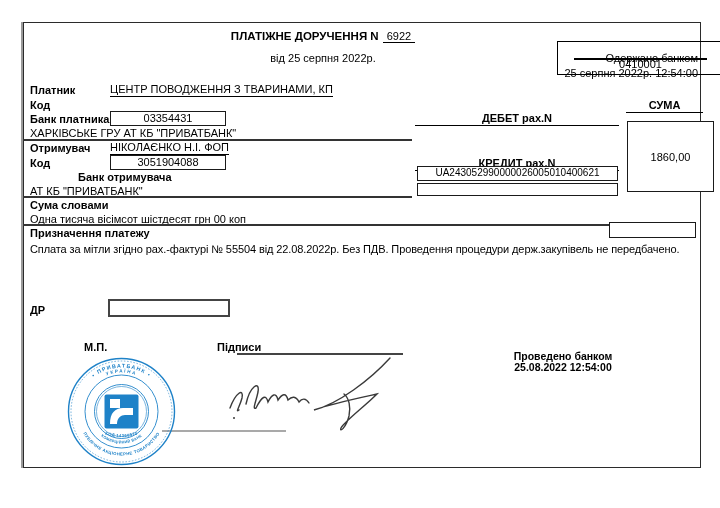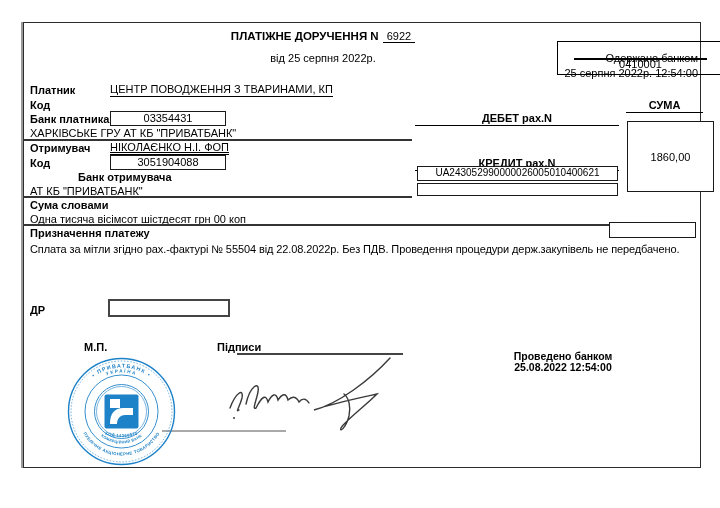--- a/index.html
+++ b/index.html
@@ -54,21 +54,21 @@
 
   <div class="abs lbl" style="left:30px; top:84px;">Платник</div>
   <div class="abs val underlined" style="left:110px; top:83px;">ЦЕНТР ПОВОДЖЕННЯ З ТВАРИНАМИ, КП</div>
   <div class="abs lbl" style="left:30px; top:99px;">Код</div>
   <div class="abs box val" style="left:110px; top:97px; width:116px; height:15px; line-height:13px;margin-top:14px;">03354431</div>
   <div class="abs lbl" style="left:30px; top:113px;">Банк платника</div>
   <div class="abs val" style="left:30px; top:127px;">ХАРКІВСЬКЕ ГРУ АТ КБ "ПРИВАТБАНК"</div>
   <div class="abs hline" style="left:23px; top:139px; width:389px;"></div>
 
   <div class="abs lbl" style="left:30px; top:142px;">Отримувач</div>
-  <div class="abs val underlined" style="left:110px; top:141px;text-decoration:underline;">НІКОЛАЄНКО Н.І. ФОП</div>
+  <div class="abs val underlined" style="left:110px; top:141px;">НІКОЛАЄНКО Н.І. ФОП</div>
   <div class="abs lbl" style="left:30px; top:157px;">Код</div>
   <div class="abs box val" style="left:110px; top:155px; width:116px; height:15px; line-height:13px;">3051904088</div>
   <div class="abs lbl" style="left:30px; top:171px;margin-left:48px;">Банк отримувача</div>
   <div class="abs val" style="left:30px; top:185px;">АТ КБ "ПРИВАТБАНК"</div>
   <div class="abs hline" style="left:23px; top:196px; width:389px;"></div>
 
   <div class="abs acct-header" style="left:415px; top:112px; width:204px;">ДЕБЕТ рах.N</div>
   <div class="abs acct-header" style="left:415px; top:157px; width:204px;">КРЕДИТ рах.N</div>
   <div class="abs box acct-box" style="left:417px; top:166px; width:201px; height:15px;">UA243052990000026005010400621</div>
   <div class="abs" style="left:417px; top:183px; width:201px; height:13px; border:1px solid #1a1a1a;"></div>

